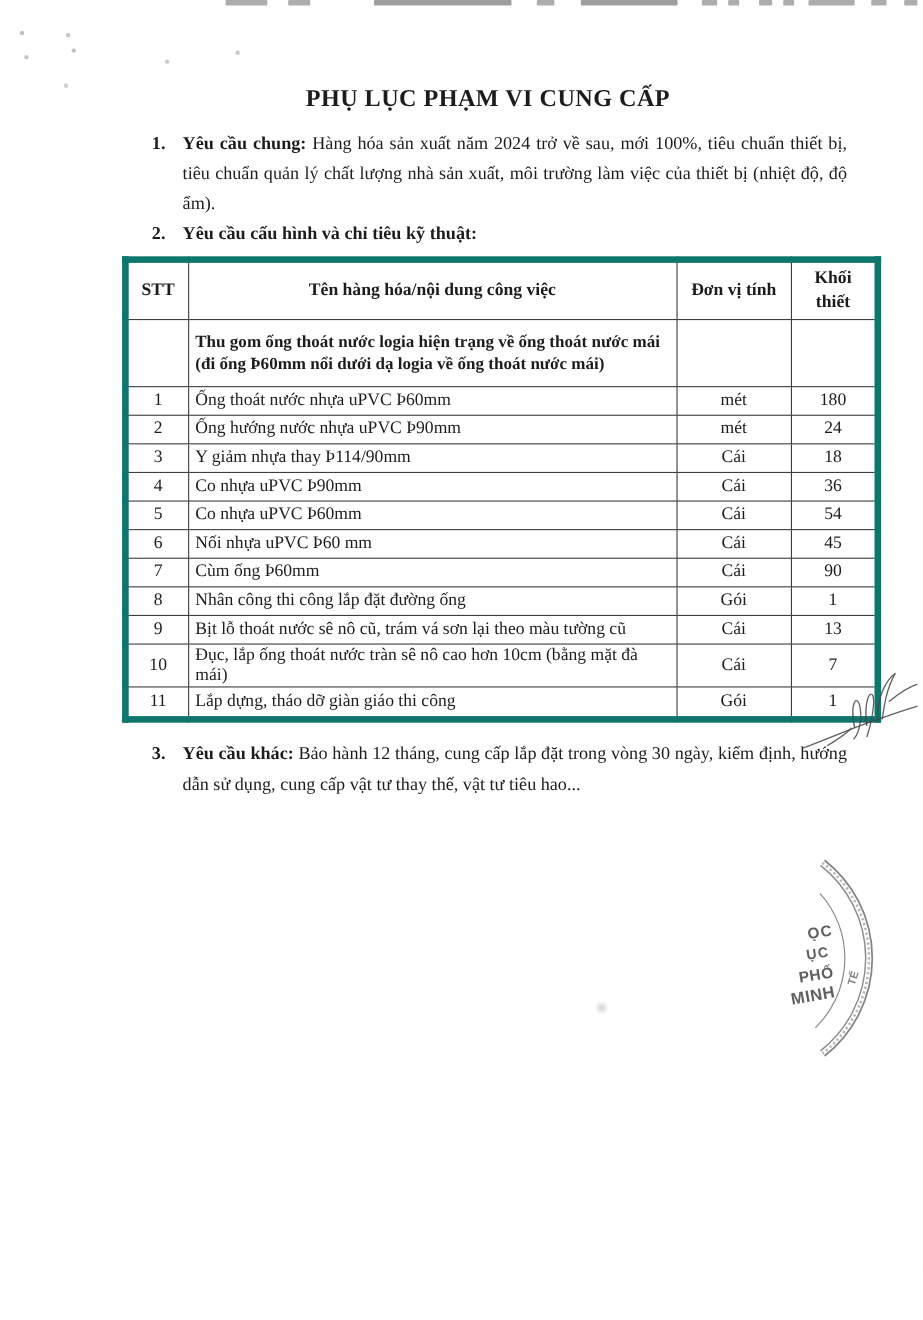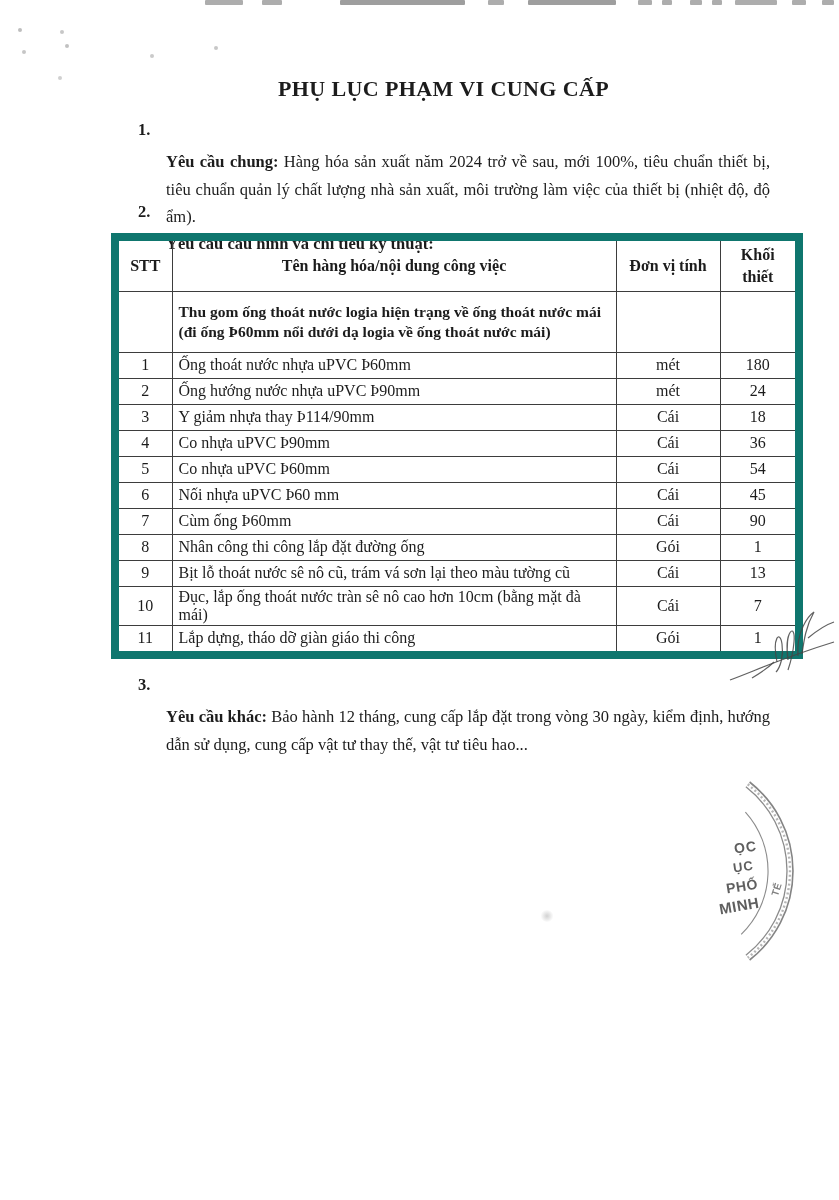--- a/index.html
+++ b/index.html
@@ -22,38 +22,38 @@
   .smudge{position:absolute;left:540px;top:910px;width:14px;height:12px;border-radius:50%;
     background:radial-gradient(circle,#9a9a9a 0%,rgba(255,255,255,0) 70%);opacity:.45;}
   
   .title{
     position:absolute;top:76px;left:13px;width:100%;
     text-align:center;font-size:22px;font-weight:bold;letter-spacing:.4px;padding-left:11px;
   }
   
   .section{position:absolute;left:138px;width:632px;display:flex;}
   .section .num{width:28px;font-weight:bold;font-size:16.5px;line-height:27.5px;flex:none;}
-  .section .body{width:604px;font-size:16.5px;line-height:27.5px;text-align:justify;margin-top:32px;}
+  .section .body{width:604px;font-size:16.5px;line-height:27.5px;text-align:justify;}
   .section .lead{font-weight:bold;}
   #sec1{top:116px;}
   #sec2{top:198px;}
   #sec3{top:671px;}
   
   .spec-table{
     position:absolute;left:111px;top:233px;
     border-collapse:collapse;table-layout:fixed;width:684px;
     font-size:16px;
   }
   .spec-table td,.spec-table th{
     border:1px solid #3d3d3d;
     padding:1px 6px;
     vertical-align:middle;
     overflow:hidden;
   }
-  .spec-table{border:8px solid #0f766e;}
+  .spec-table{border:6px solid #0f766e;}
   .spec-table th{font-weight:bold;text-align:center;line-height:22px;}
   .row-header{height:54px;}
   .row-group{height:61px;}
   .row-group td.name-cell{font-weight:bold;font-size:15.5px;line-height:19.5px;vertical-align:middle;}
   .row-item{height:26px;}
   .row-item-tall{height:38px;}
   .row-item-11{height:30px;}
   .cell-center{text-align:center;}
   .name-cell{text-align:left;padding-left:8px;line-height:18px;margin-top:16px;}
   

